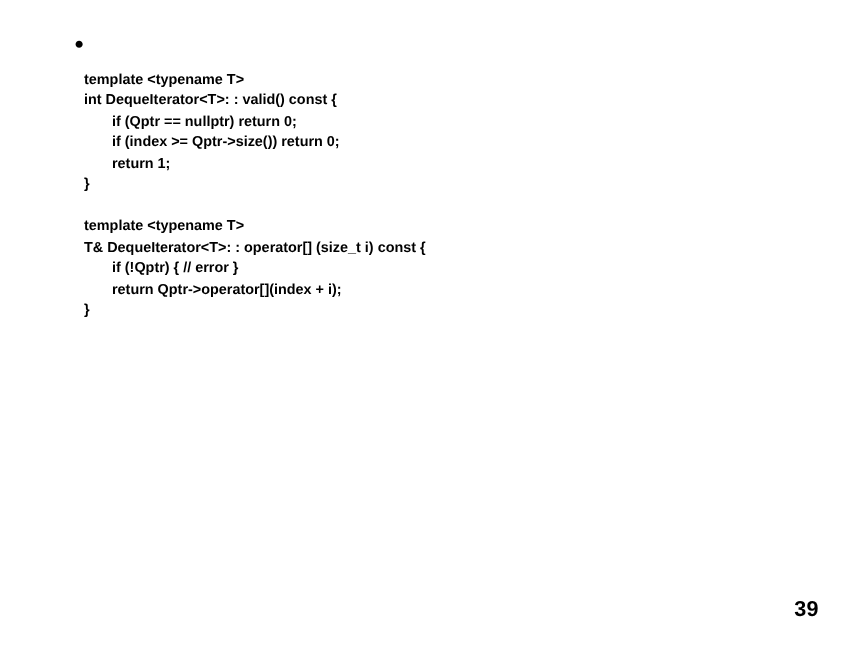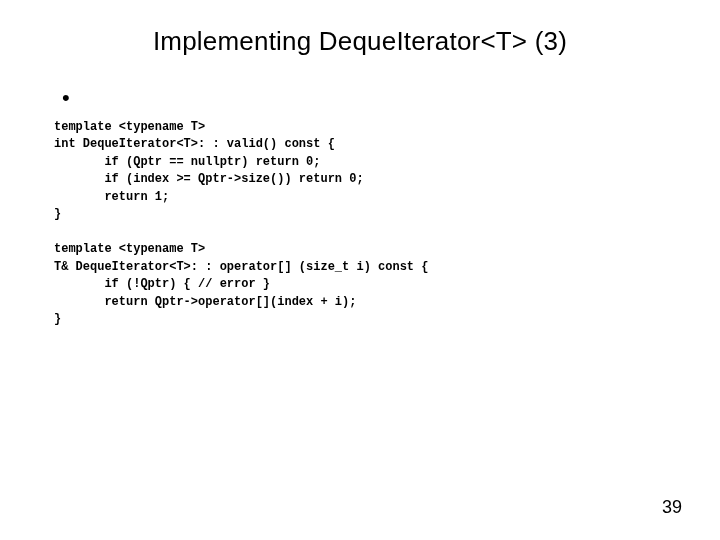--- a/index.html
+++ b/index.html
@@ -35,41 +35,40 @@
   .bullet-dot {
     font-size: 22px;
     line-height: 22px;
     margin-right: 18px;
   }
   .bullet-text {
     font-size: 22px;
     font-weight: 400;
   }
   .code-block {
-    font-family: Liberation Mono, monospace;
+    font-family: Liberation Sans, sans-serif;
     font-size: 12px;
     font-weight: 700;
     line-height: 1.45;
     white-space: pre;
-    margin: 4px 0 18px 4px;
+    margin: 4px 0 18px 20px;
   }
   .page-num {
     position: absolute;
     right: 38px;
     bottom: 22px;
     font-size: 18px;
-    font-weight: 400;
+    font-weight: 700;
   }
 </style>
 </head>
 <body>
 
 <div class="slide">
 
-  <h1 class="title">Implementing DequeIterator&lt;T&gt; (3)</h1>
 
   <div class="bullet-row">
     <span class="bullet-dot">•</span>
   </div>
 
   <div class="code-block">template &lt;typename T&gt;
 int DequeIterator&lt;T&gt;: : valid() const {
        if (Qptr == nullptr) return 0;
        if (index &gt;= Qptr-&gt;size()) return 0;
        return 1;

